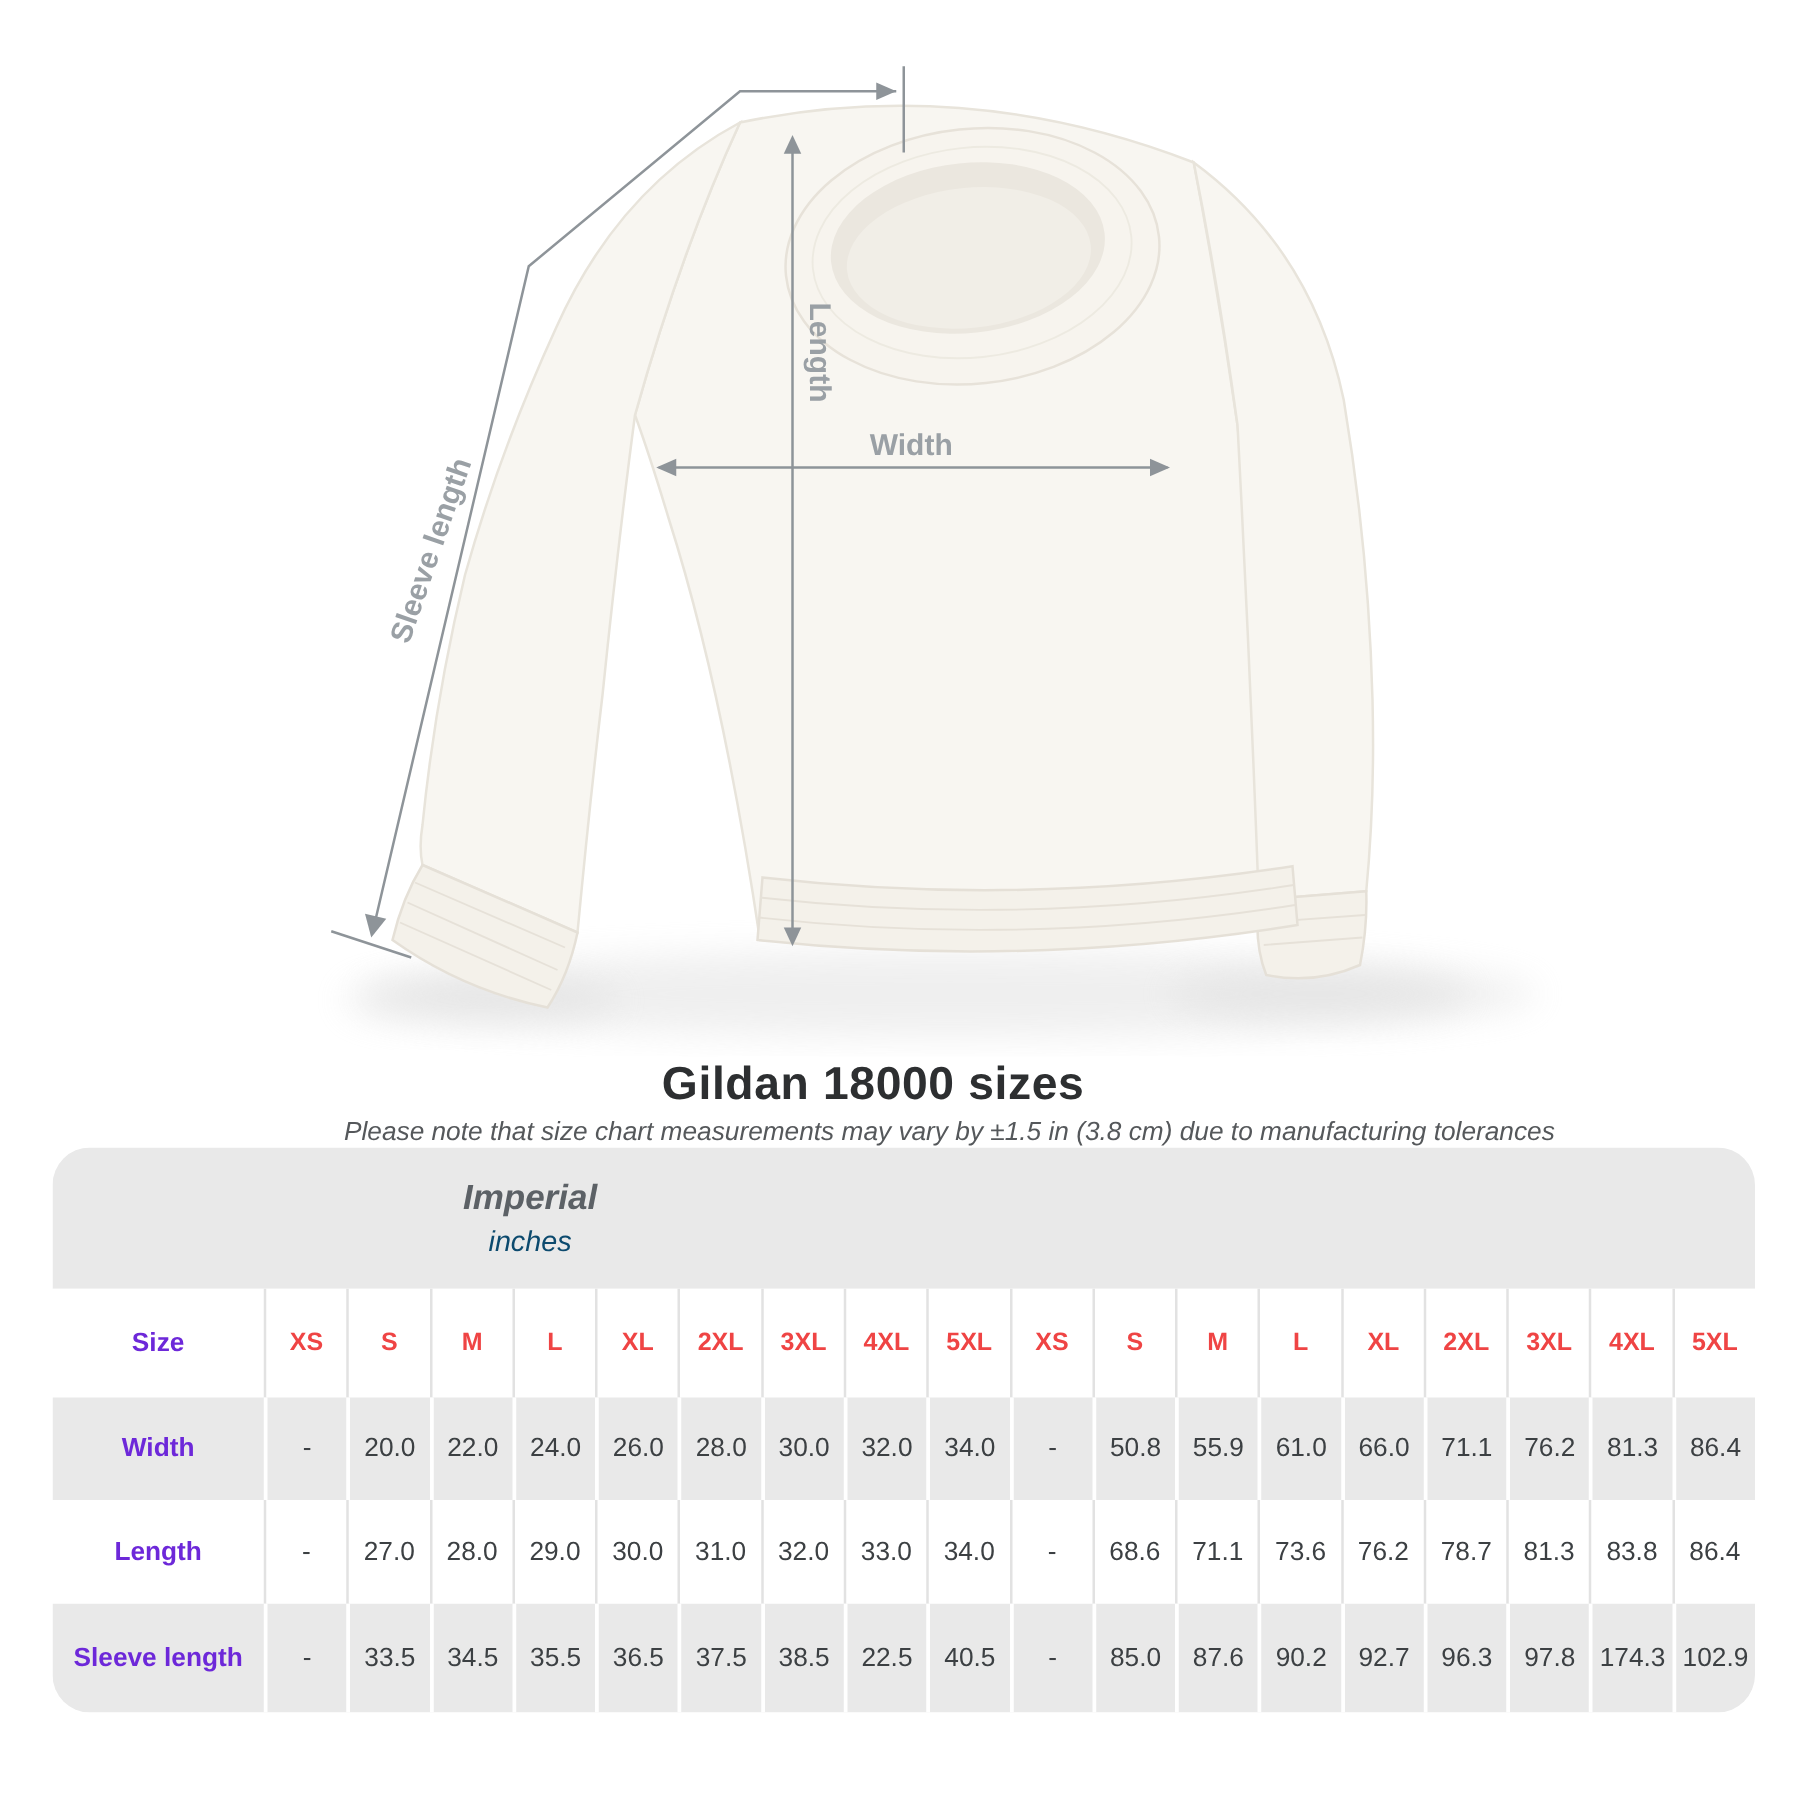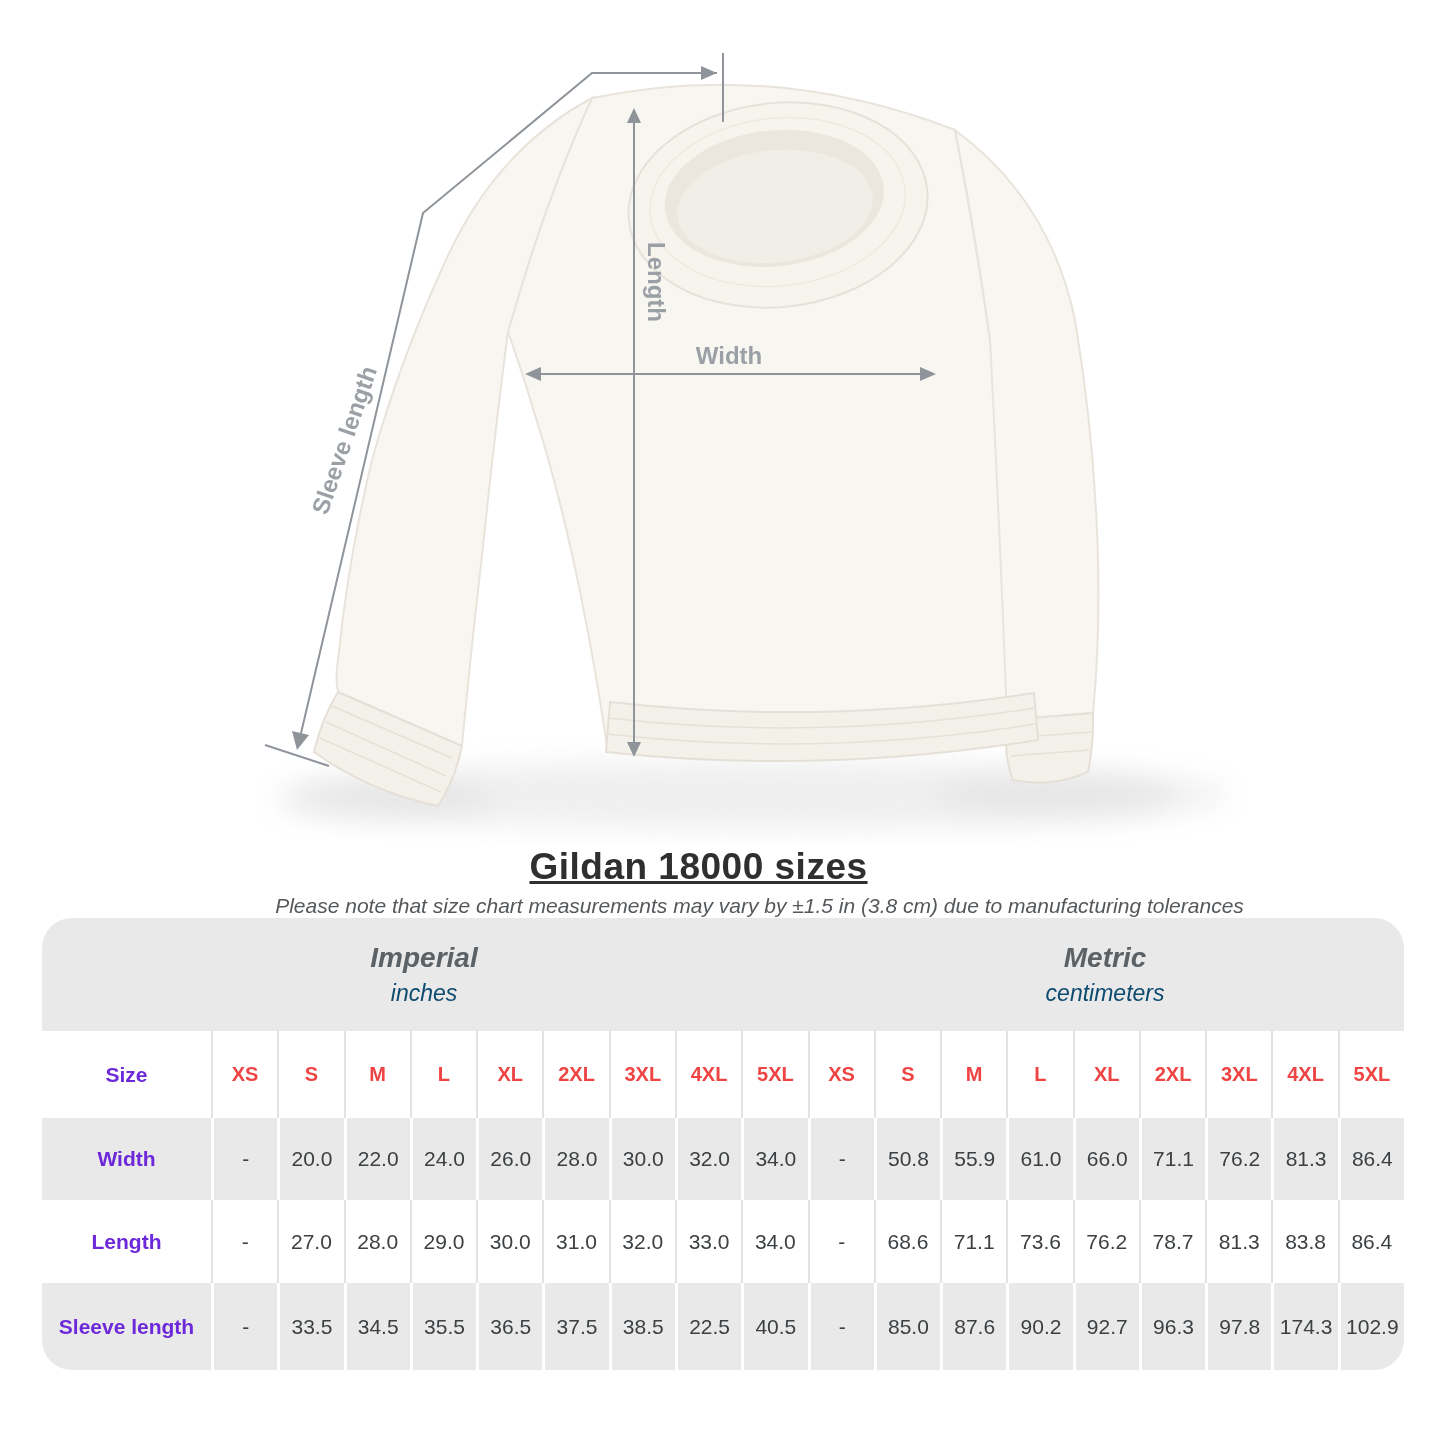--- a/index.html
+++ b/index.html
@@ -5,21 +5,21 @@
   html,body{margin:0;padding:0;background:#ffffff;}
   body{width:1445px;height:1445px;position:relative;overflow:hidden;
        font-family:"Liberation Sans","DejaVu Sans",sans-serif;}
   .stage{position:absolute;inset:0;}
 
   
   #diagram{position:absolute;left:0;top:0;}
 
   
   .page-title{position:absolute;top:846px;left:0;width:1397px;text-align:center;
-    font-size:37px;font-weight:bold;color:#2d2f31;letter-spacing:.5px;text-decoration:underline;}
+    font-size:37px;font-weight:bold;color:#2d2f31;letter-spacing:.5px;}
   .tolerance-note{position:absolute;top:894px;left:0;width:1445px;text-align:center;
     font-size:21px;font-style:italic;color:#55585b;margin-left:37px;}
 
   
   .size-table{position:absolute;left:42px;top:918px;width:1362px;height:452px;
     border-radius:30px;overflow:hidden;background:#ffffff;}
   .band{display:flex;height:113px;background:#e9e9e9;}
   .band-cell{display:flex;flex-direction:column;align-items:center;justify-content:center;gap:6px;}
   .band-cell.imperial{width:56.1%;}
   .band-cell.metric{width:43.9%;}
@@ -119,24 +119,20 @@
   </svg>
 
   <div class="page-title">Gildan 18000 sizes</div>
   <div class="tolerance-note">Please note that size chart measurements may vary by ±1.5 in (3.8 cm) due to manufacturing tolerances</div>
 
   <div class="size-table">
     <div class="band">
       <div class="band-cell imperial">
         <div class="band-name">Imperial</div>
         <div class="band-unit">inches</div>
-      </div>
-      <div class="band-cell metric">
-        <div class="band-name">Metric</div>
-        <div class="band-unit">centimeters</div>
       </div>
     </div>
     <div class="t-row white row-size">
         <div class="cell lab">Size</div>
         <div class="cell hdr">XS</div>
         <div class="cell hdr">S</div>
         <div class="cell hdr">M</div>
         <div class="cell hdr">L</div>
         <div class="cell hdr">XL</div>
         <div class="cell hdr">2XL</div>

